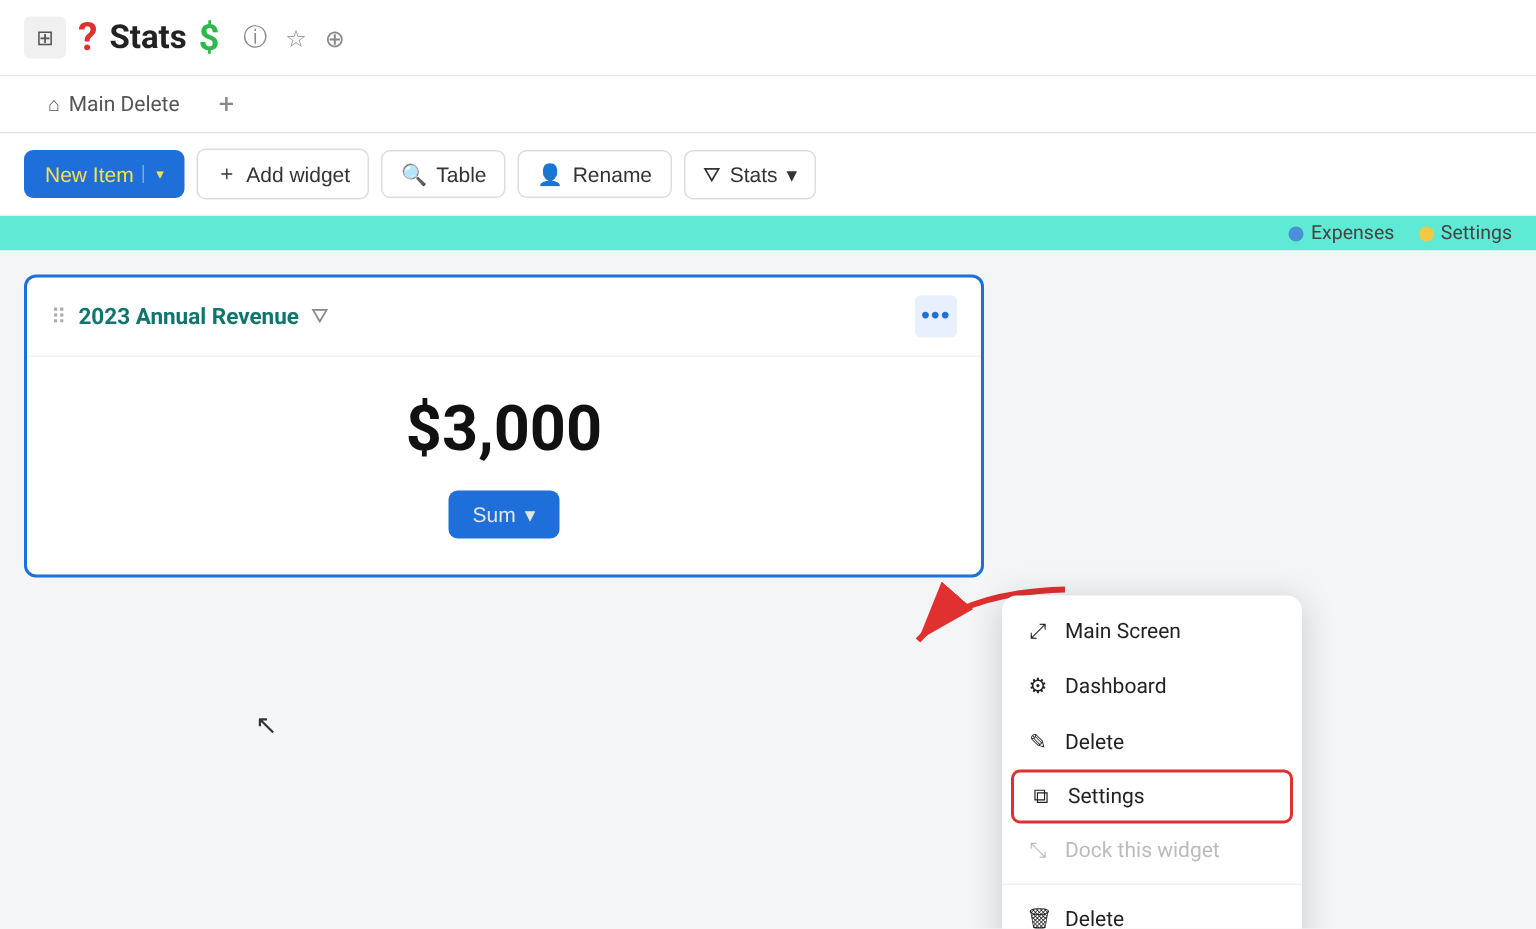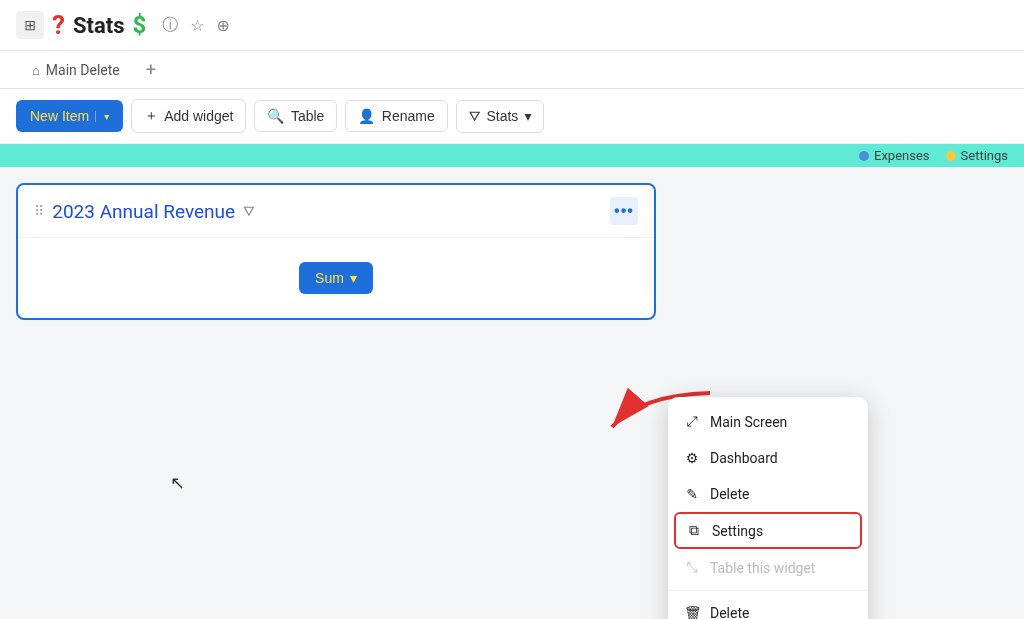--- a/index.html
+++ b/index.html
@@ -179,23 +179,23 @@
       padding: 12px 16px;
       gap: 8px;
       border-bottom: 1px solid #f0f0f0;
     }
     .drag-handle {
       color: #aaa;
       font-size: 14px;
       cursor: grab;
     }
     .widget-title {
-      font-size: 19px;
-      font-weight: 400;
-      color: #1d4ed8;
+      font-size: 15px;
+      font-weight: 700;
+      color: #0f766e;
     }
     .widget-filter-icon {
       color: #888;
       font-size: 14px;
     }
     .widget-menu-btn {
       margin-left: auto;
       width: 28px;
       height: 28px;
       background: #e8f0fe;
@@ -216,21 +216,21 @@
       padding: 24px 16px 24px;
     }
     .widget-value {
       font-size: 42px;
       font-weight: 700;
       color: #111;
       margin-bottom: 16px;
     }
     .btn-sum {
       background: #1e6fd9;
-      color: #fde047;
+      color: #e5e5e5;
       border: none;
       border-radius: 6px;
       padding: 8px 16px;
       font-size: 14px;
       font-weight: 500;
       cursor: pointer;
       display: flex;
       align-items: flex-start;
       gap: 6px;
     }
@@ -360,20 +360,21 @@
     <div class="widget-card">
       <div class="widget-header">
         <span class="drag-handle">⠿</span>
         <span class="widget-title">2023 Annual Revenue</span>
         <span class="widget-filter-icon">⛛</span>
         <button class="widget-menu-btn">
           <span style="letter-spacing:1px;">•••</span>
         </button>
       </div>
       <div class="widget-body">
+        <div class="widget-value">$3,000</div>
         <button class="btn-sum">
           <span>Sum</span>
           <span>▾</span>
         </button>
       </div>
     </div>
 
     <div class="red-arrow">
       <svg width="120" height="60" viewBox="0 0 120 60" xmlns="http://www.w3.org/2000/svg">
         <defs>
@@ -399,21 +400,21 @@
       <div class="menu-item">
         <span class="menu-icon">✎</span>
         <span>Delete</span>
       </div>
       <div class="menu-item highlighted">
         <span class="menu-icon">⧉</span>
         <span>Settings</span>
       </div>
       <div class="menu-item disabled">
         <span class="menu-icon">⤡</span>
-        <span>Table this widget</span>
+        <span>Dock this widget</span>
       </div>
       <div class="menu-divider"></div>
       <div class="menu-item">
         <span class="menu-icon">🗑</span>
         <span>Delete</span>
       </div>
     </div>
   </div>
 </div>
 

